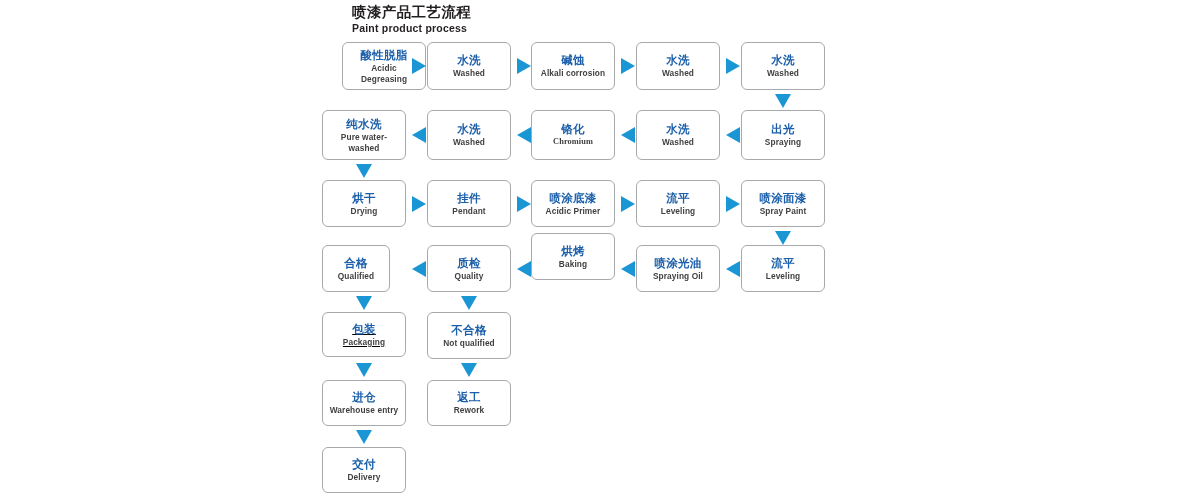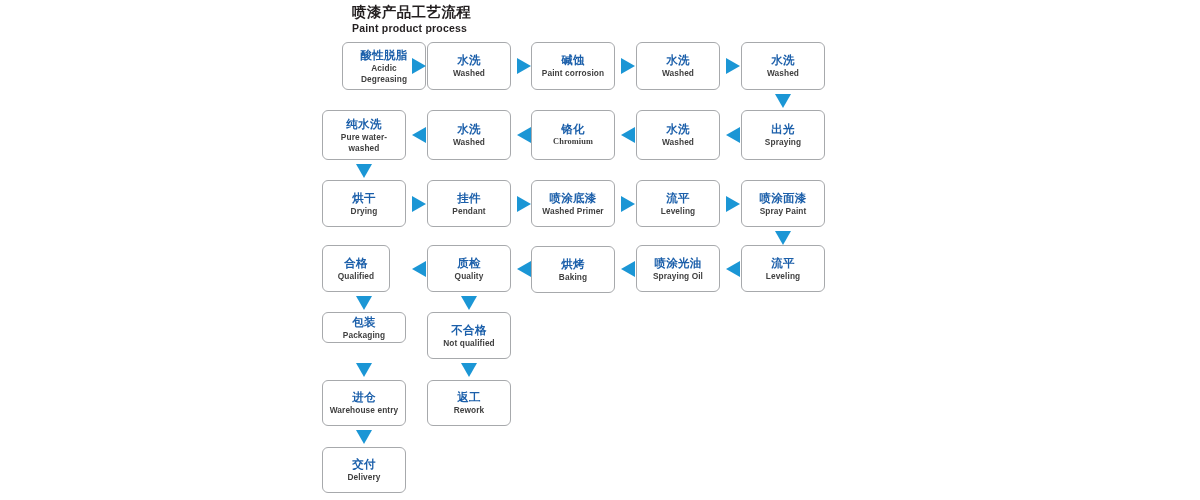--- a/index.html
+++ b/index.html
@@ -118,21 +118,21 @@
   <div class="arrow right" style="left:412px; top:58px;"></div>
 
   <div class="node" style="left:427px; top:42px; width:84px; height:48px;">
     <div class="cn">水洗</div>
     <div class="en">Washed</div>
   </div>
   <div class="arrow right" style="left:517px; top:58px;"></div>
 
   <div class="node" style="left:531px; top:42px; width:84px; height:48px;">
     <div class="cn">碱蚀</div>
-    <div class="en">Paint corrosion</div>
+    <div class="en">Alkali corrosion</div>
   </div>
   <div class="arrow right" style="left:621px; top:58px;"></div>
 
   <div class="node" style="left:636px; top:42px; width:84px; height:48px;">
     <div class="cn">水洗</div>
     <div class="en">Washed</div>
   </div>
   <div class="arrow right" style="left:726px; top:58px;"></div>
 
   <div class="node" style="left:741px; top:42px; width:84px; height:48px;">
@@ -178,21 +178,21 @@
   <div class="arrow right" style="left:412px; top:196px;"></div>
 
   <div class="node" style="left:427px; top:180px; width:84px; height:47px;">
     <div class="cn">挂件</div>
     <div class="en">Pendant</div>
   </div>
   <div class="arrow right" style="left:517px; top:196px;"></div>
 
   <div class="node" style="left:531px; top:180px; width:84px; height:47px;">
     <div class="cn">喷涂底漆</div>
-    <div class="en">Washed Primer</div>
+    <div class="en">Acidic Primer</div>
   </div>
   <div class="arrow right" style="left:621px; top:196px;"></div>
 
   <div class="node" style="left:636px; top:180px; width:84px; height:47px;">
     <div class="cn">流平</div>
     <div class="en">Leveling</div>
   </div>
   <div class="arrow right" style="left:726px; top:196px;"></div>
 
   <div class="node" style="left:741px; top:180px; width:84px; height:47px;text-align:center;">
@@ -206,41 +206,41 @@
     <div class="en">Qualified</div>
   </div>
   <div class="arrow left" style="left:412px; top:261px;"></div>
 
   <div class="node" style="left:427px; top:245px; width:84px; height:47px;">
     <div class="cn">质检</div>
     <div class="en">Quality</div>
   </div>
   <div class="arrow left" style="left:517px; top:261px;"></div>
 
-  <div class="node" style="left:531px; top:246px; width:84px; height:47px;">
+  <div class="node" style="left:531px; top:233px; width:84px; height:47px;">
     <div class="cn">烘烤</div>
     <div class="en">Baking</div>
   </div>
   <div class="arrow left" style="left:621px; top:261px;"></div>
 
   <div class="node" style="left:636px; top:245px; width:84px; height:47px;">
     <div class="cn">喷涂光油</div>
     <div class="en">Spraying Oil</div>
   </div>
   <div class="arrow left" style="left:726px; top:261px;"></div>
 
   <div class="node" style="left:741px; top:245px; width:84px; height:47px;">
     <div class="cn">流平</div>
     <div class="en">Leveling</div>
   </div>
 
   <div class="arrow down" style="left:356px; top:296px;"></div>
   <div class="arrow down" style="left:461px; top:296px;"></div>
 
-  <div class="node" style="left:322px; top:312px; width:84px; height:31px;">
+  <div class="node" style="left:322px; top:312px; width:84px; height:45px;text-decoration:underline;">
     <div class="cn">包装</div>
     <div class="en">Packaging</div>
   </div>
   <div class="node" style="left:427px; top:312px; width:84px; height:47px;">
     <div class="cn">不合格</div>
     <div class="en">Not qualified</div>
   </div>
 
   <div class="arrow down" style="left:356px; top:363px;"></div>
   <div class="arrow down" style="left:461px; top:363px;"></div>

